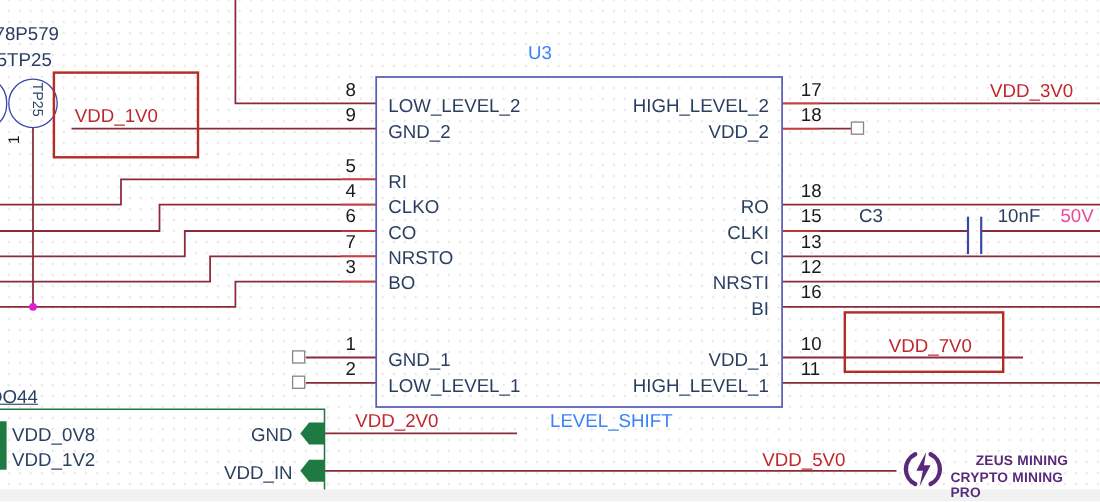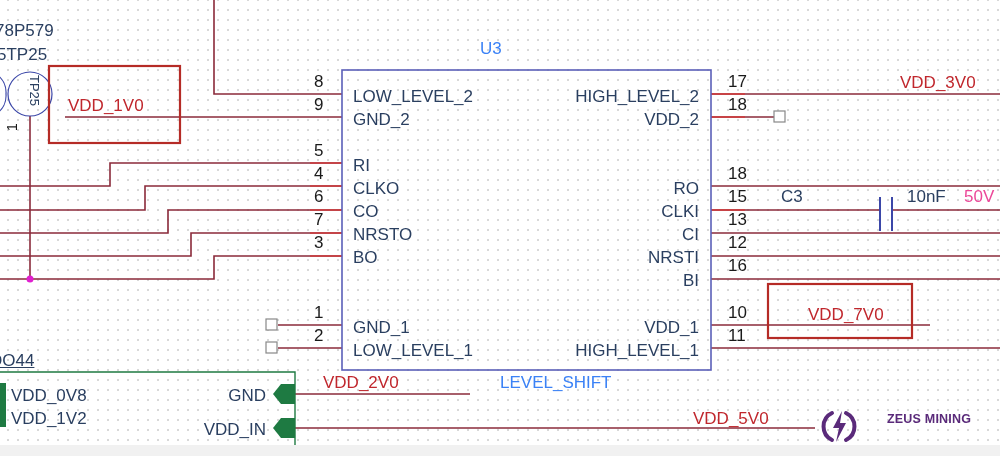--- a/index.html
+++ b/index.html
@@ -179,13 +179,14 @@
 <span class="t port-label" style="right:734px;top:387px;">GND</span>
 <span class="t port-label" style="right:734px;top:421px;">VDD_IN</span>
 
 <div class="logo">
   <svg class="logo-icon" viewBox="0 0 38 38">
     <path d="M 12 6 A 15 15 0 0 0 12 33" fill="none" stroke="#5a2a7a" stroke-width="4" stroke-linecap="round"></path>
     <path d="M 26 6 A 15 15 0 0 1 26 33" fill="none" stroke="#5a2a7a" stroke-width="4" stroke-linecap="round"></path>
     <polygon points="22,4 13,21 19,21 16,35 26,16 20,16" fill="#5a2a7a"></polygon>
   </svg>
   <span class="logo-line1">ZEUS MINING</span>
+  <span class="logo-line2">CRYPTO MINING PRO</span>
 </div>
 
 </body></html>

